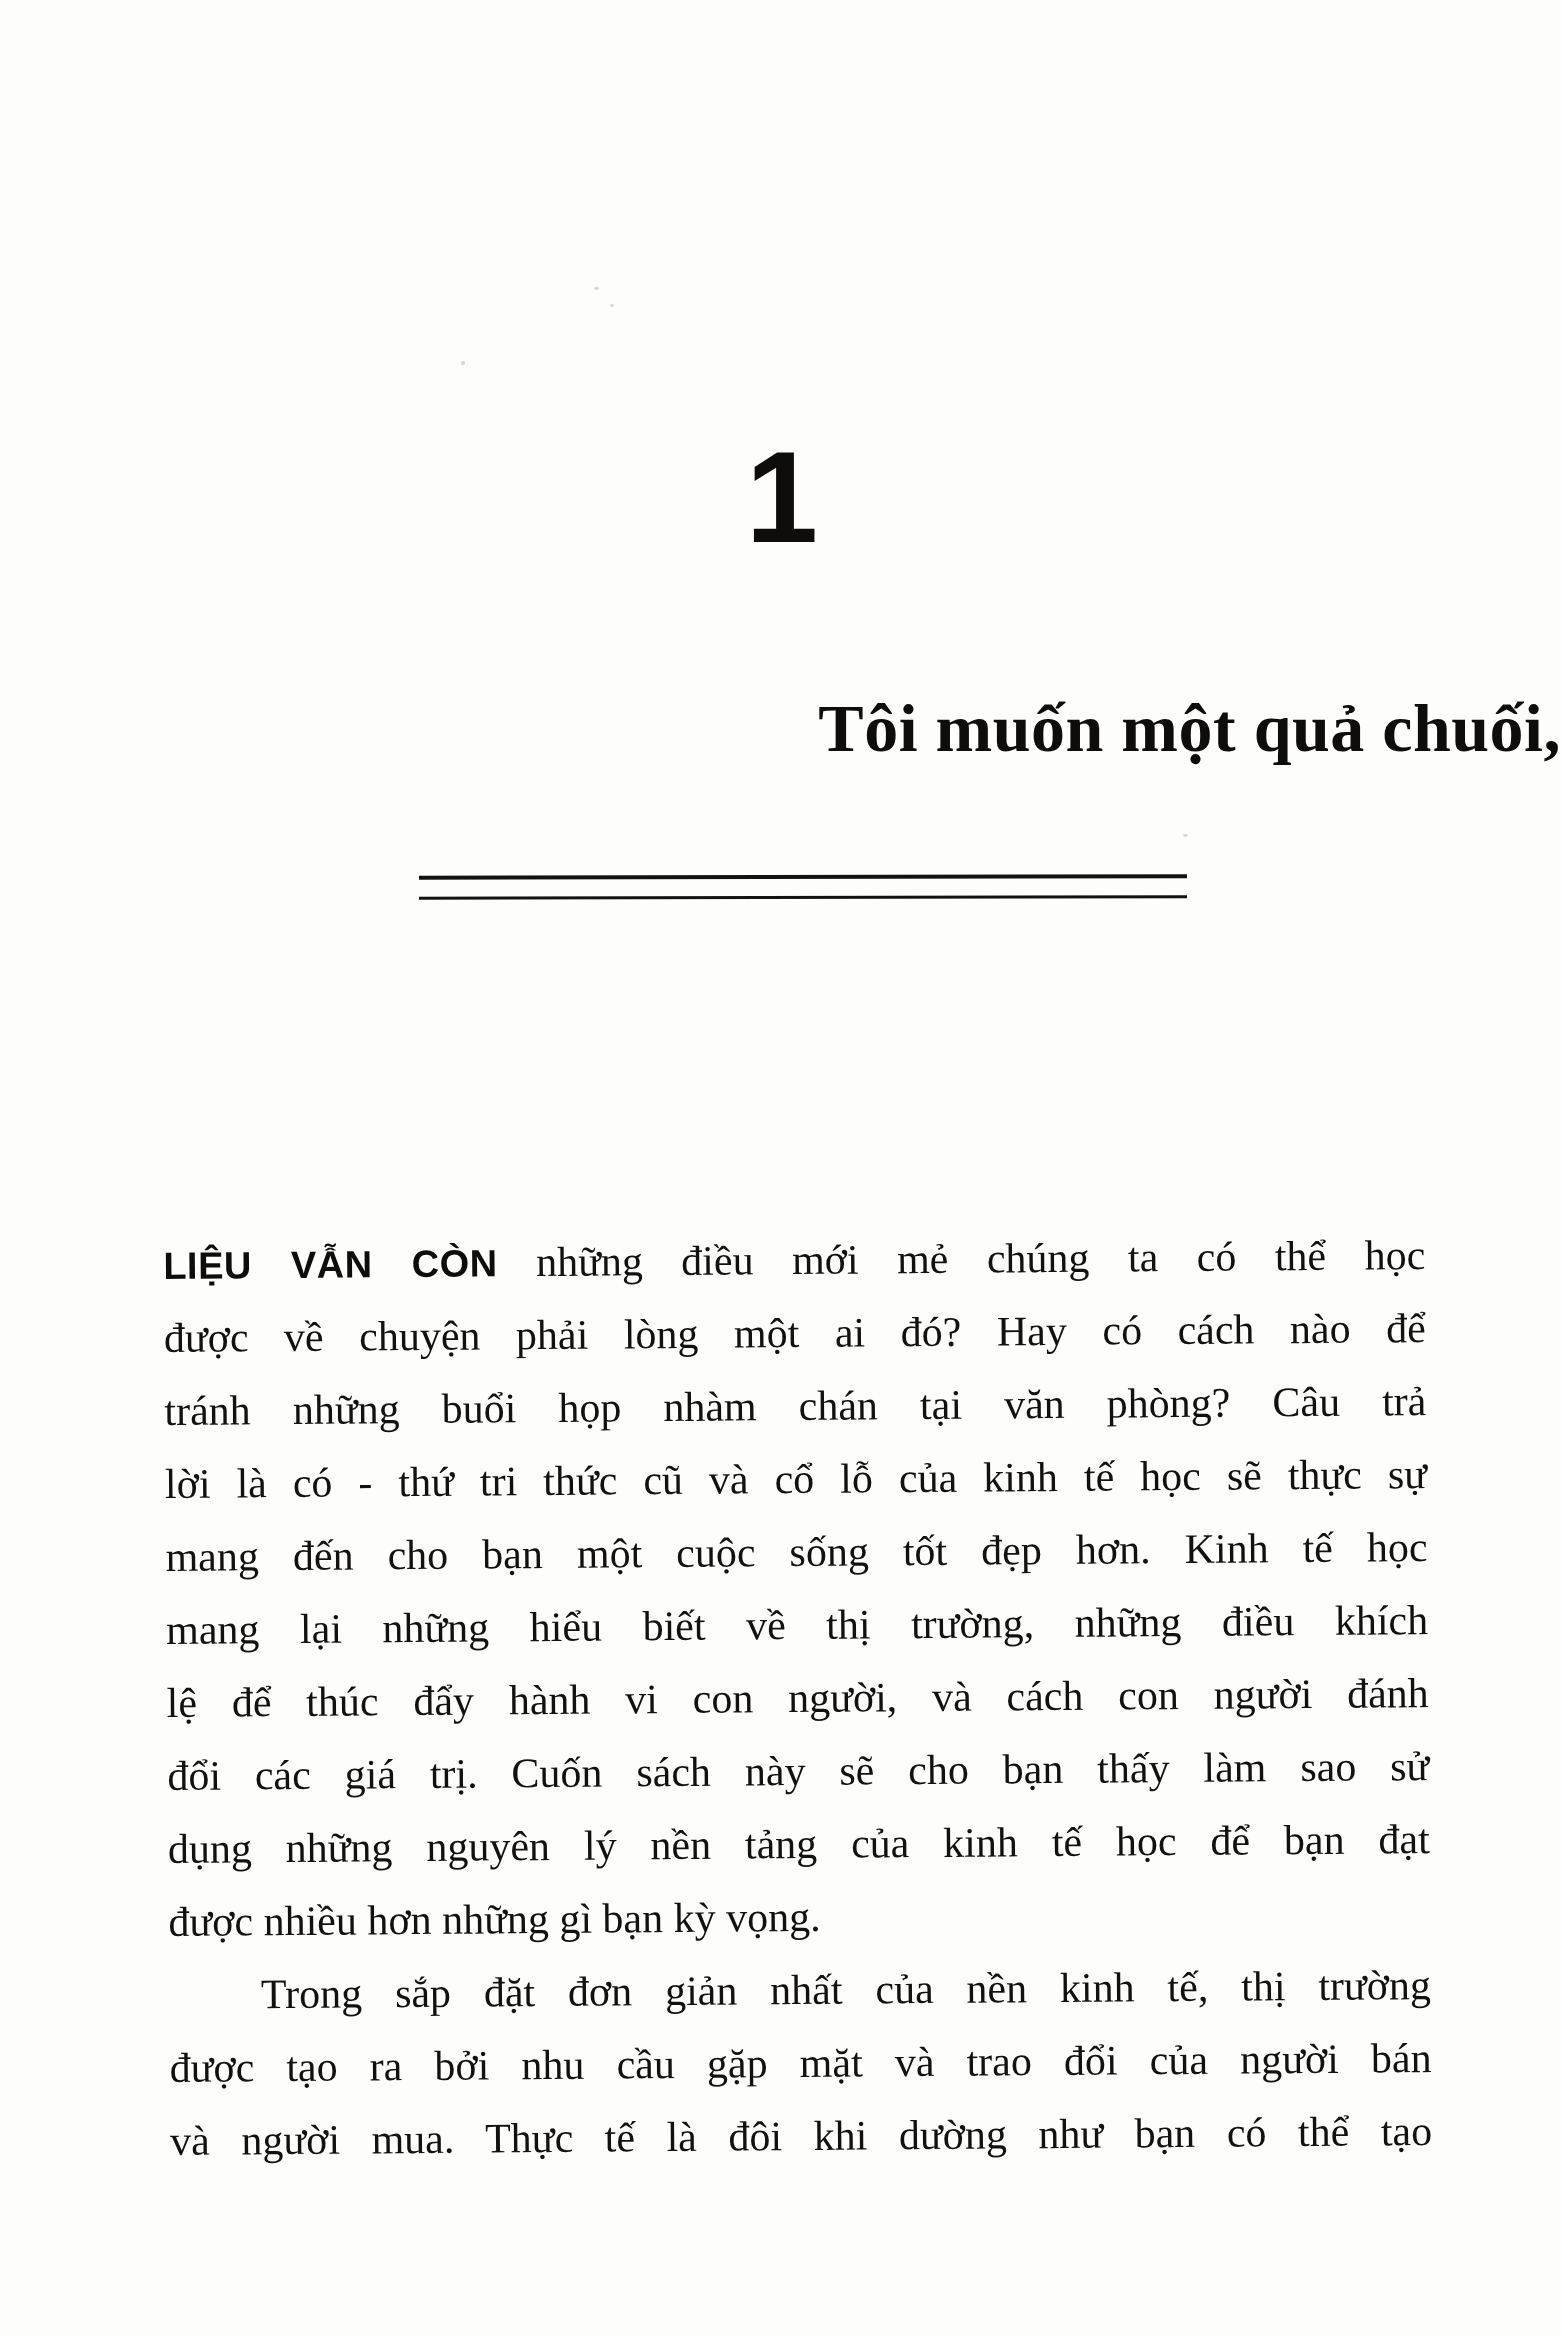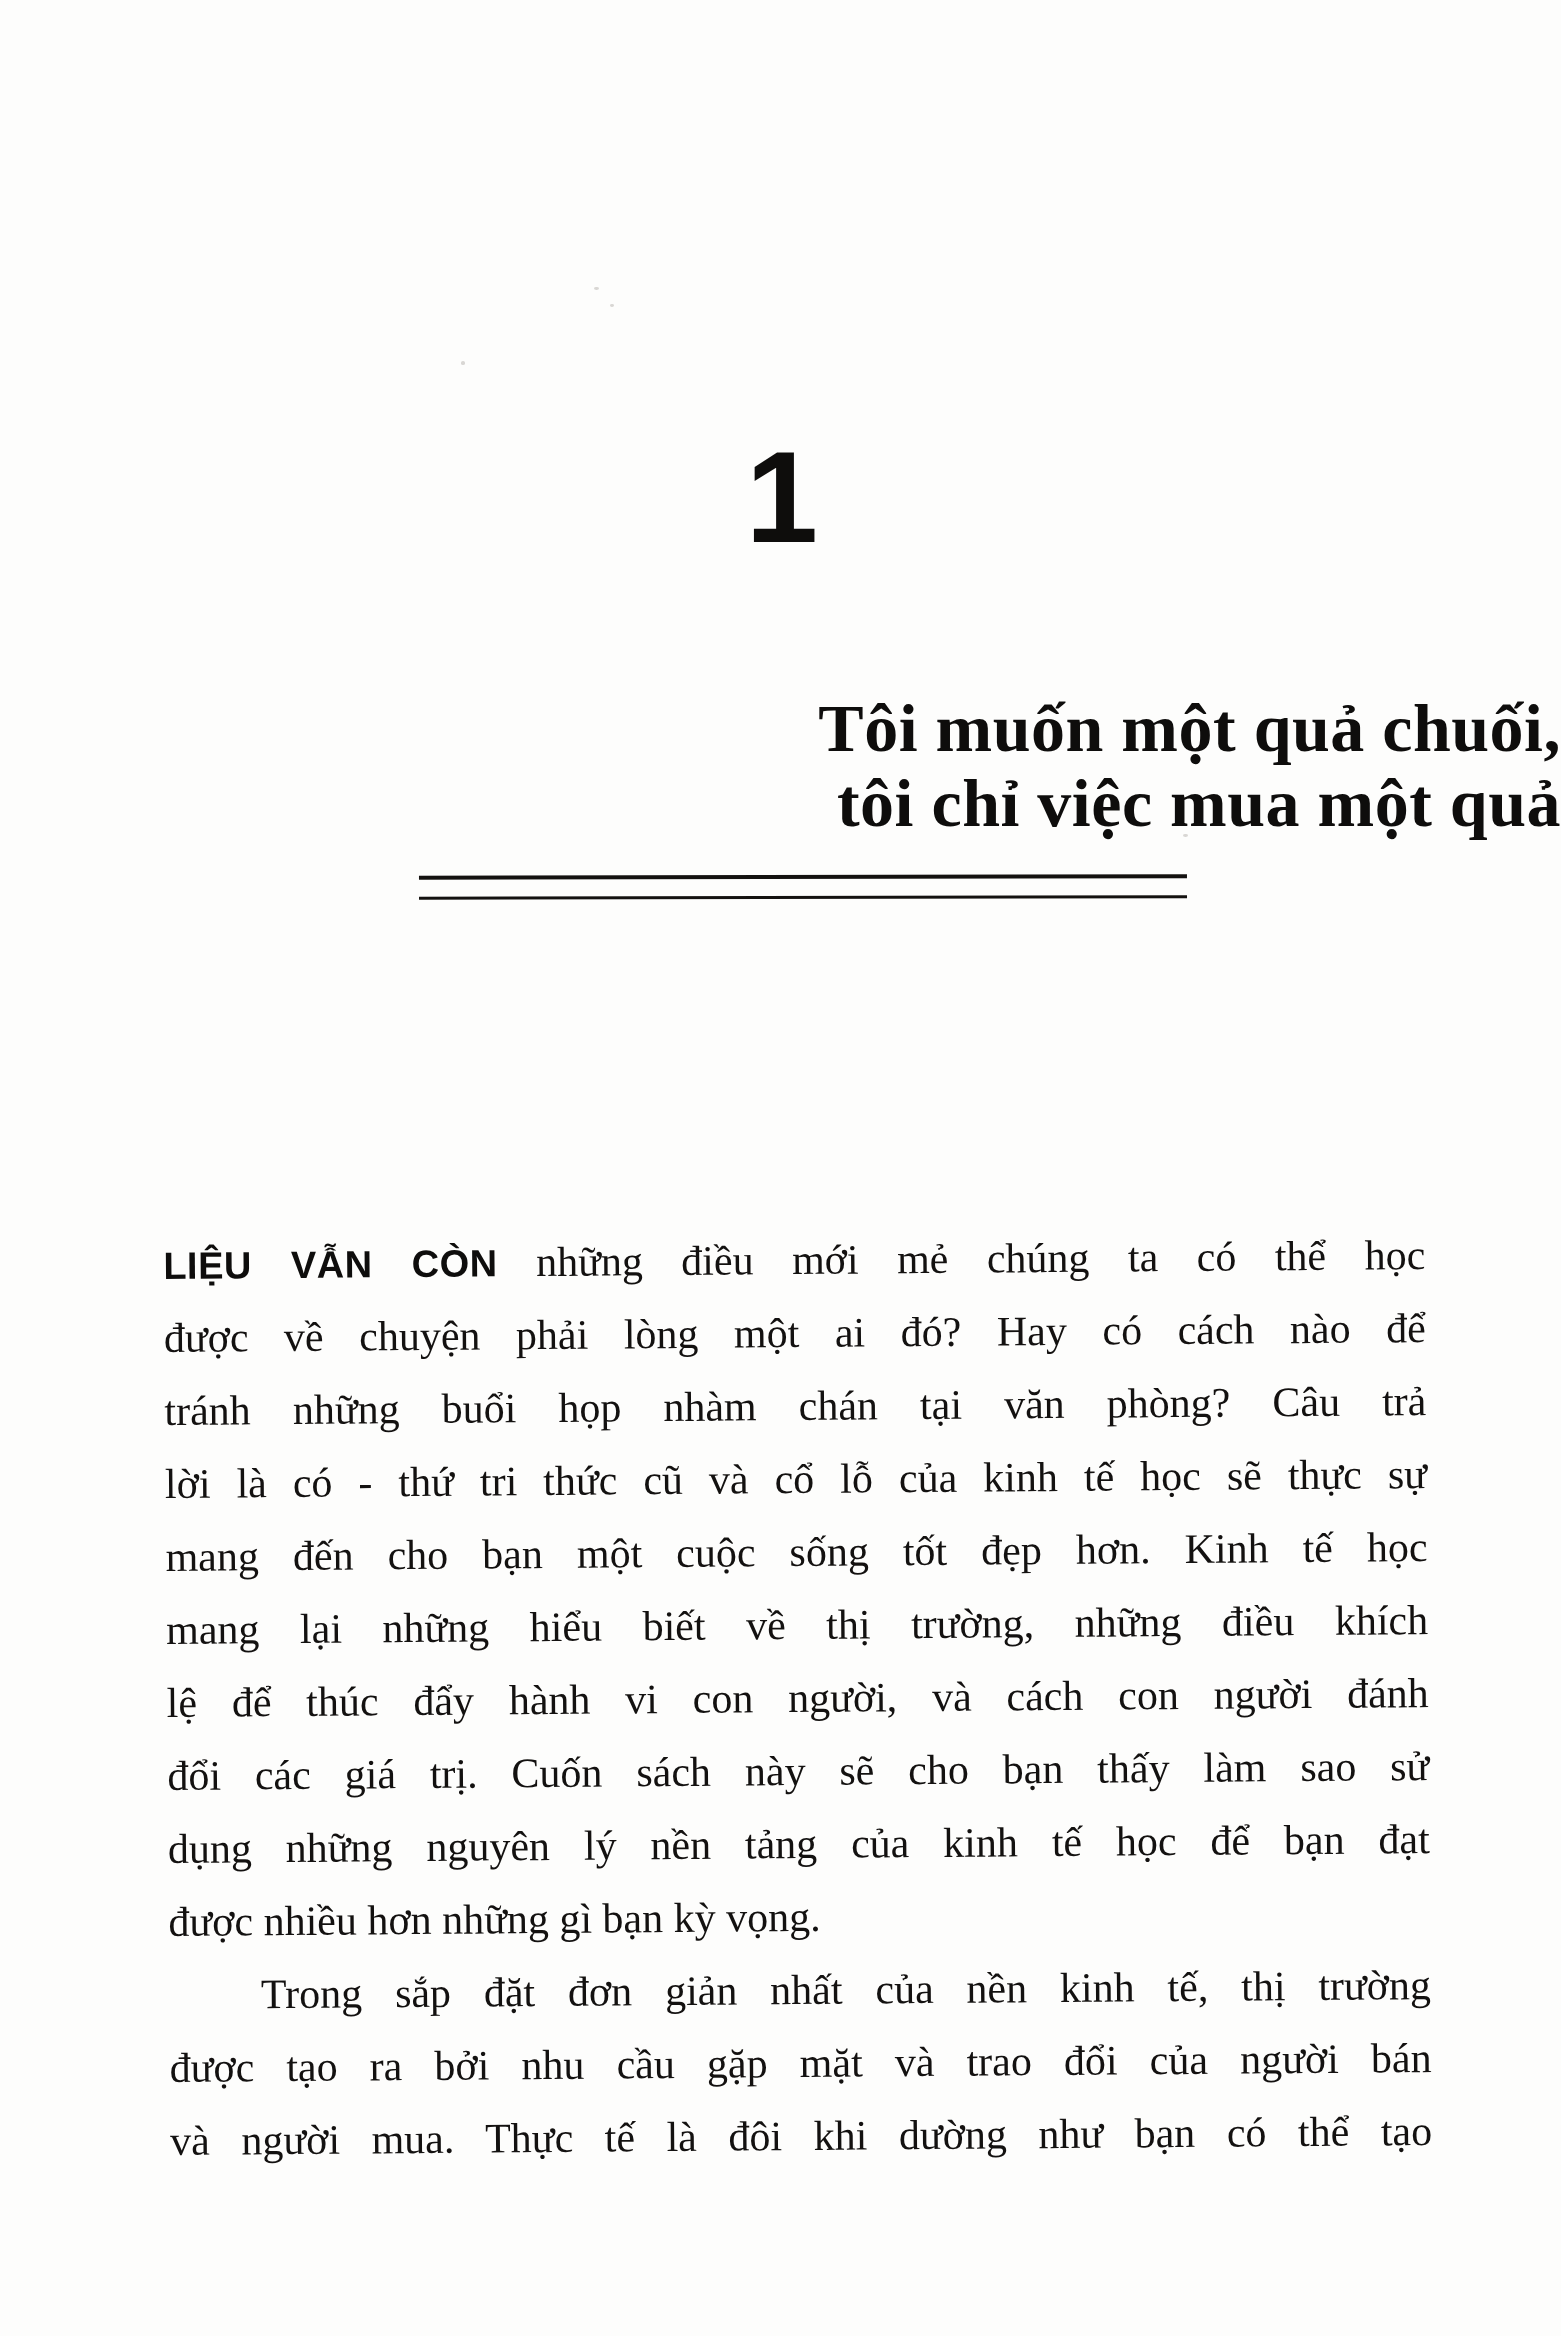--- a/index.html
+++ b/index.html
@@ -91,21 +91,20 @@
 </style>
 </head>
 <body>
 
 <div class="page">
 
   <div class="chapter-number">1</div>
 
   <div class="chapter-title">
     <div>Tôi muốn một quả chuối,</div>
-    <div>tôi chỉ việc mua một quả</div>
   </div>
 
   <div class="title-rule"></div>
 
   <div class="body-text">
 
     <div class="body-line">
       <span class="lead-in">LIỆU VẪN CÒN</span>
       <span>những điều mới mẻ chúng ta có thể học</span>
     </div>

